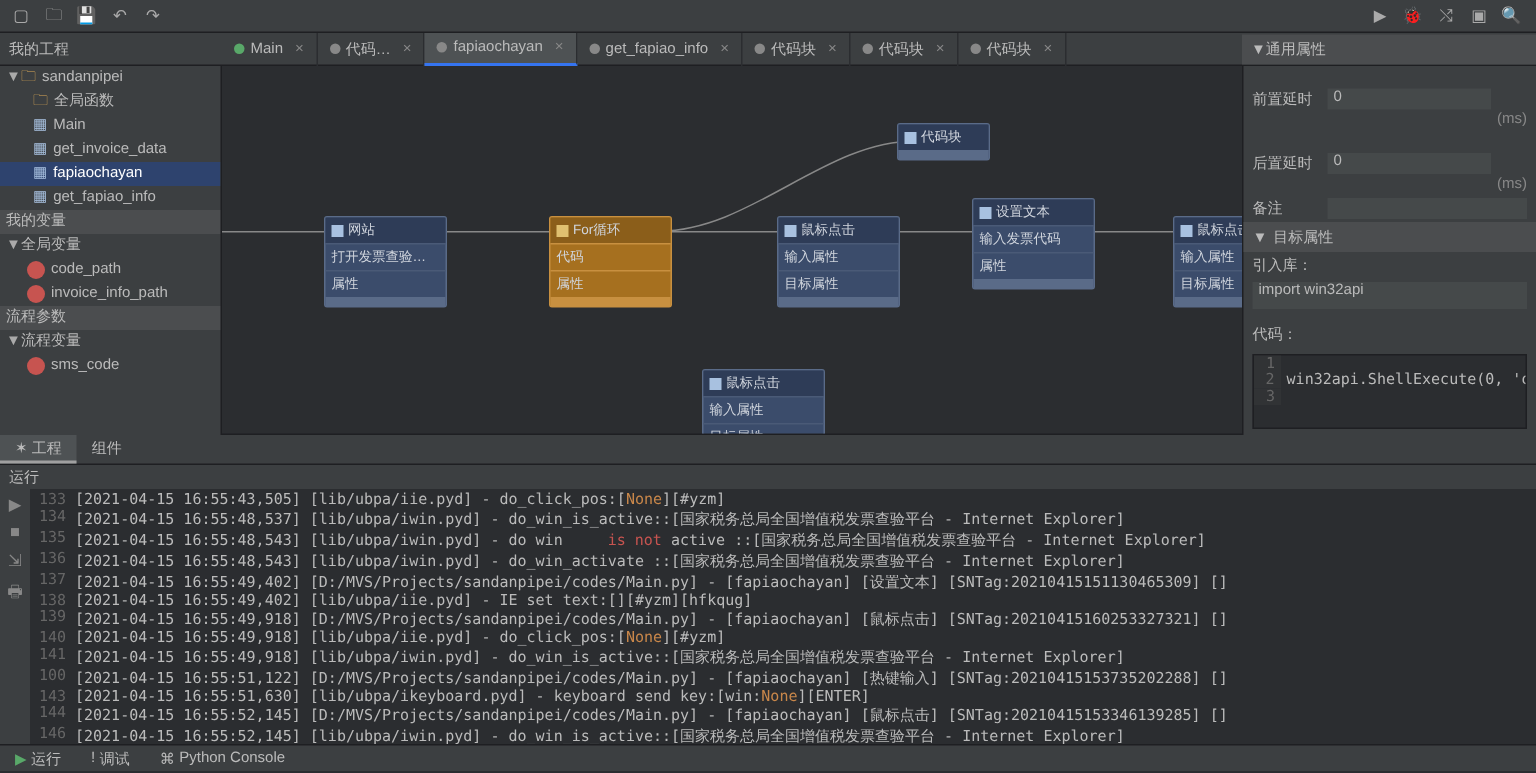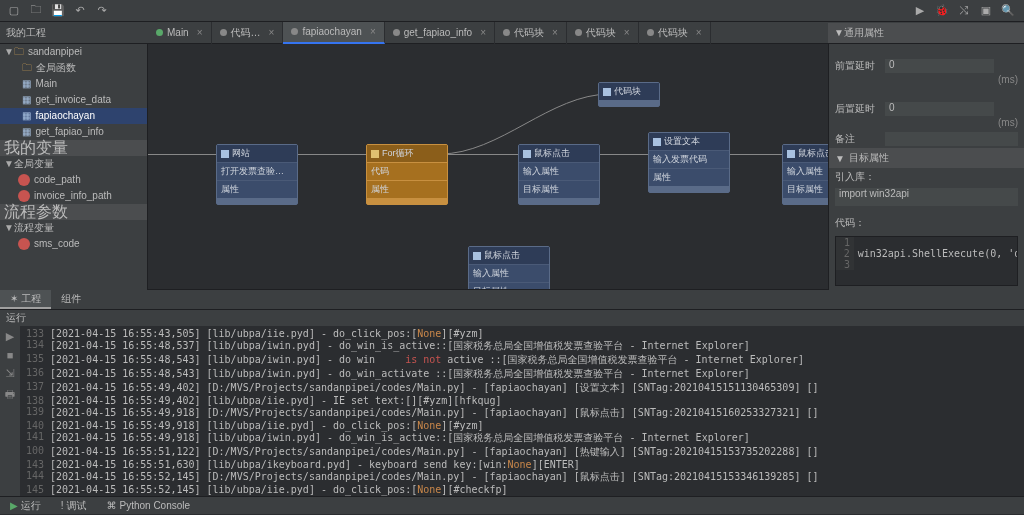--- a/index.html
+++ b/index.html
@@ -12,21 +12,21 @@
   .tab-bar .sidebar-title { width:148px; padding-left:6px; display:flex; align-items:center; }
   .tab-bar .tabs { display:flex; height:22px; align-items:stretch; }
   .tab { display:flex; align-items:center; padding:0 8px; border-right:1px solid #2b2d30; cursor:pointer; gap:4px; }
   .tab.active { background:#4e5254; border-bottom:2px solid #3574f0; }
   .tab .close-x { color:#888; margin-left:4px; }
   .tab .dot-green { width:7px; height:7px; border-radius:50%; background:#59a869; }
   .tab .dot-gray { width:7px; height:7px; border-radius:50%; background:#888; }
   .main { display:flex; height:246px; }
   .left-panel { width:148px; background:#3c3f41; border-right:1px solid #1e1f22; overflow:hidden; }
   .tree-row { display:flex; align-items:center; padding:1px 4px; height:16px; line-height:16px; font-size:10px; }
-  .tree-row.section { background:#4b4d4f; font-size:16px; }
+  .tree-row.section { background:#4b4d4f; font-size:10px; }
   .tree-row.selected { background:#2e436e; color:#fff; }
   .tree-row .tri { margin-right:2px; color:#aaa; width:8px; display:inline-block; }
   .tree-row .node-icon { width:12px; height:12px; border-radius:50%; margin-right:4px; }
   .tree-row .red { background:#c75450; }
   .tree-row .folder { background:none; color:#d9a857; margin-right:4px; font-size:10px; }
   .tree-row .file-ic { background:none; color:#a8c1e0; margin-right:4px; font-size:10px; }
   .canvas { flex:1; background:#2b2d30; position:relative; overflow:hidden; border-bottom:1px solid #1e1f22;}
   .node { position:absolute; width:82px; background:#3b4c6b; border:1px solid #5a6b88; border-radius:2px; font-size:9px; color:#d0d5dd; }
   .node .hdr { background:#2e3c57; padding:2px 4px; font-size:9px; display:flex; align-items:center; gap:3px; }
   .node .hdr .ic { width:8px; height:8px; background:#a8c1e0; }
@@ -353,24 +353,20 @@
       </div>
       <div class="log-line">
         <span class="num">143</span>
         <span class="msg">[2021-04-15 16:55:51,630] [lib/ubpa/ikeyboard.pyd] - keyboard send key:[win:<span class="none">None</span>][ENTER]</span>
       </div>
       <div class="log-line">
         <span class="num">144</span>
         <span class="msg">[2021-04-15 16:55:52,145] [D:/MVS/Projects/sandanpipei/codes/Main.py] - [fapiaochayan] [鼠标点击] [SNTag:20210415153346139285] []</span>
       </div>
       <div class="log-line">
-        <span class="num">145</span>
-        <span class="msg">[2021-04-15 16:55:52,145] [lib/ubpa/iie.pyd] - do_click_pos:[<span class="none">None</span>][#checkfp]</span>
-      </div>
-      <div class="log-line">
         <span class="num">146</span>
         <span class="msg">[2021-04-15 16:55:52,145] [lib/ubpa/iwin.pyd] - do_win_is_active::[国家税务总局全国增值税发票查验平台 - Internet Explorer]</span>
       </div>
     </div>
 </div>
 
 <div class="bottom-bar">
   <div class="bitem">
       <span class="run-icon">▶</span>
       <span>运行</span>

